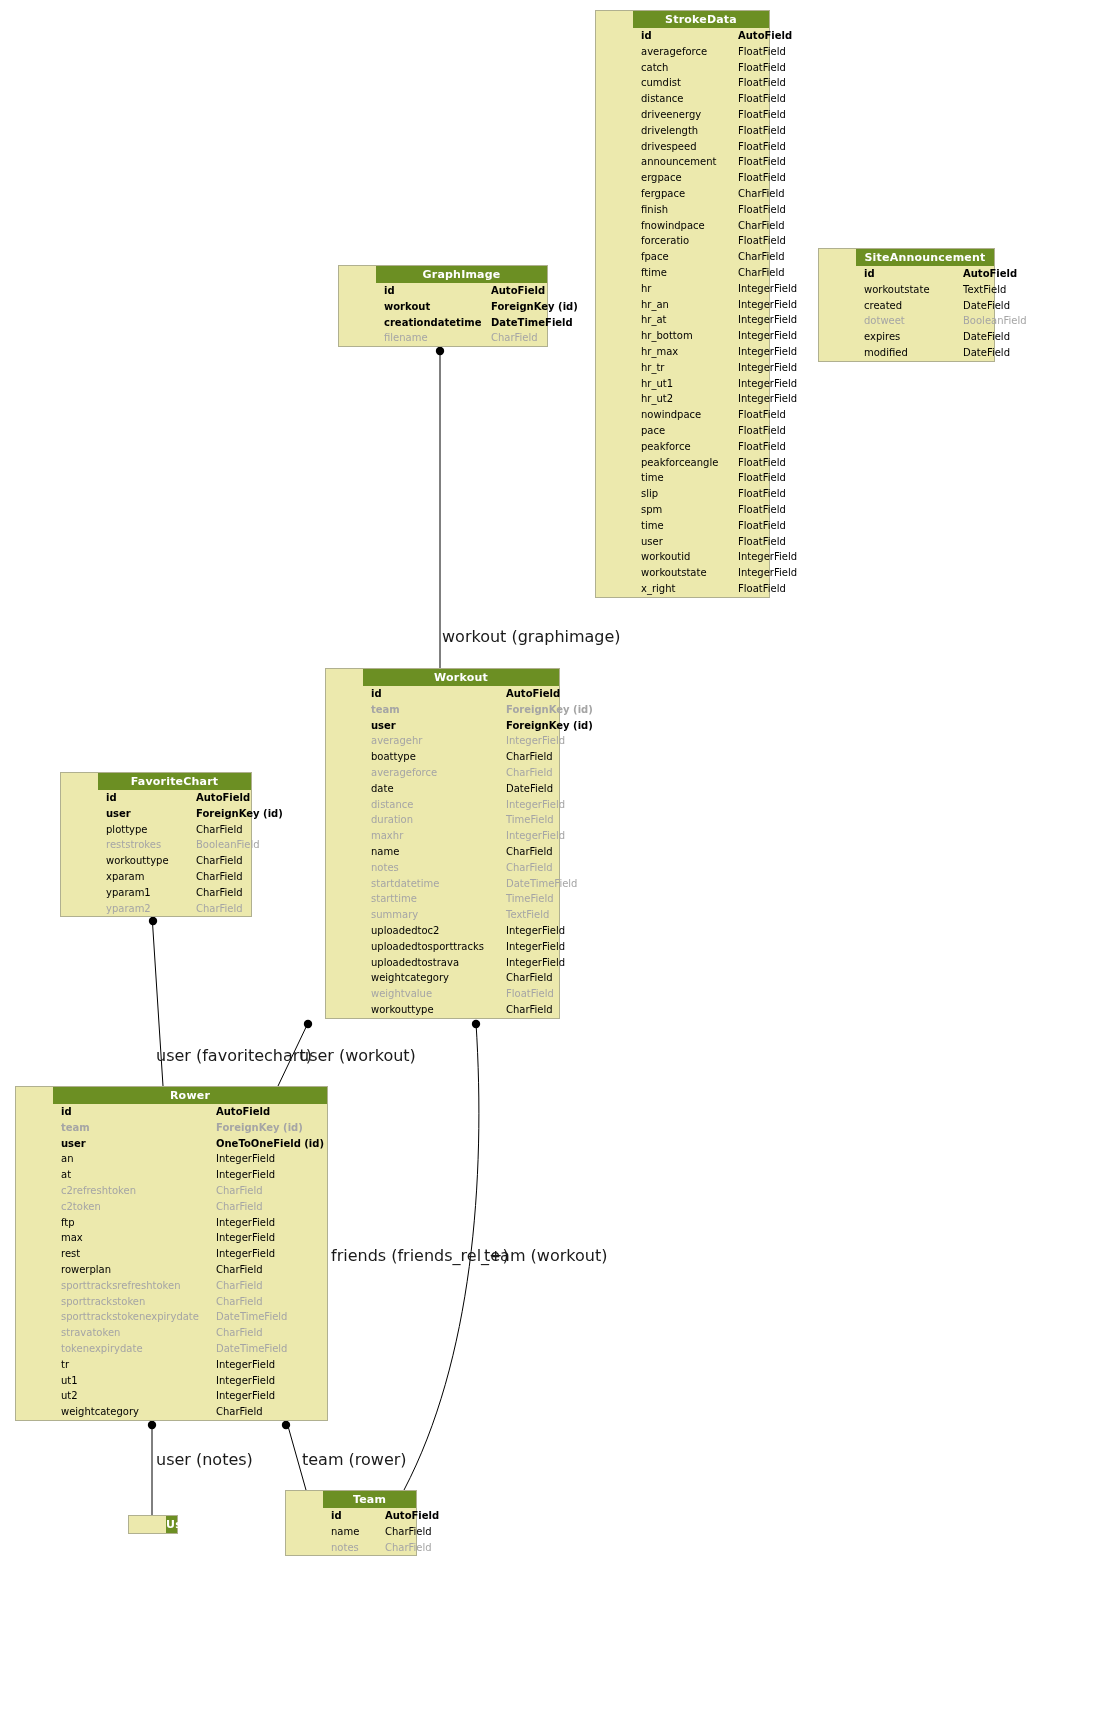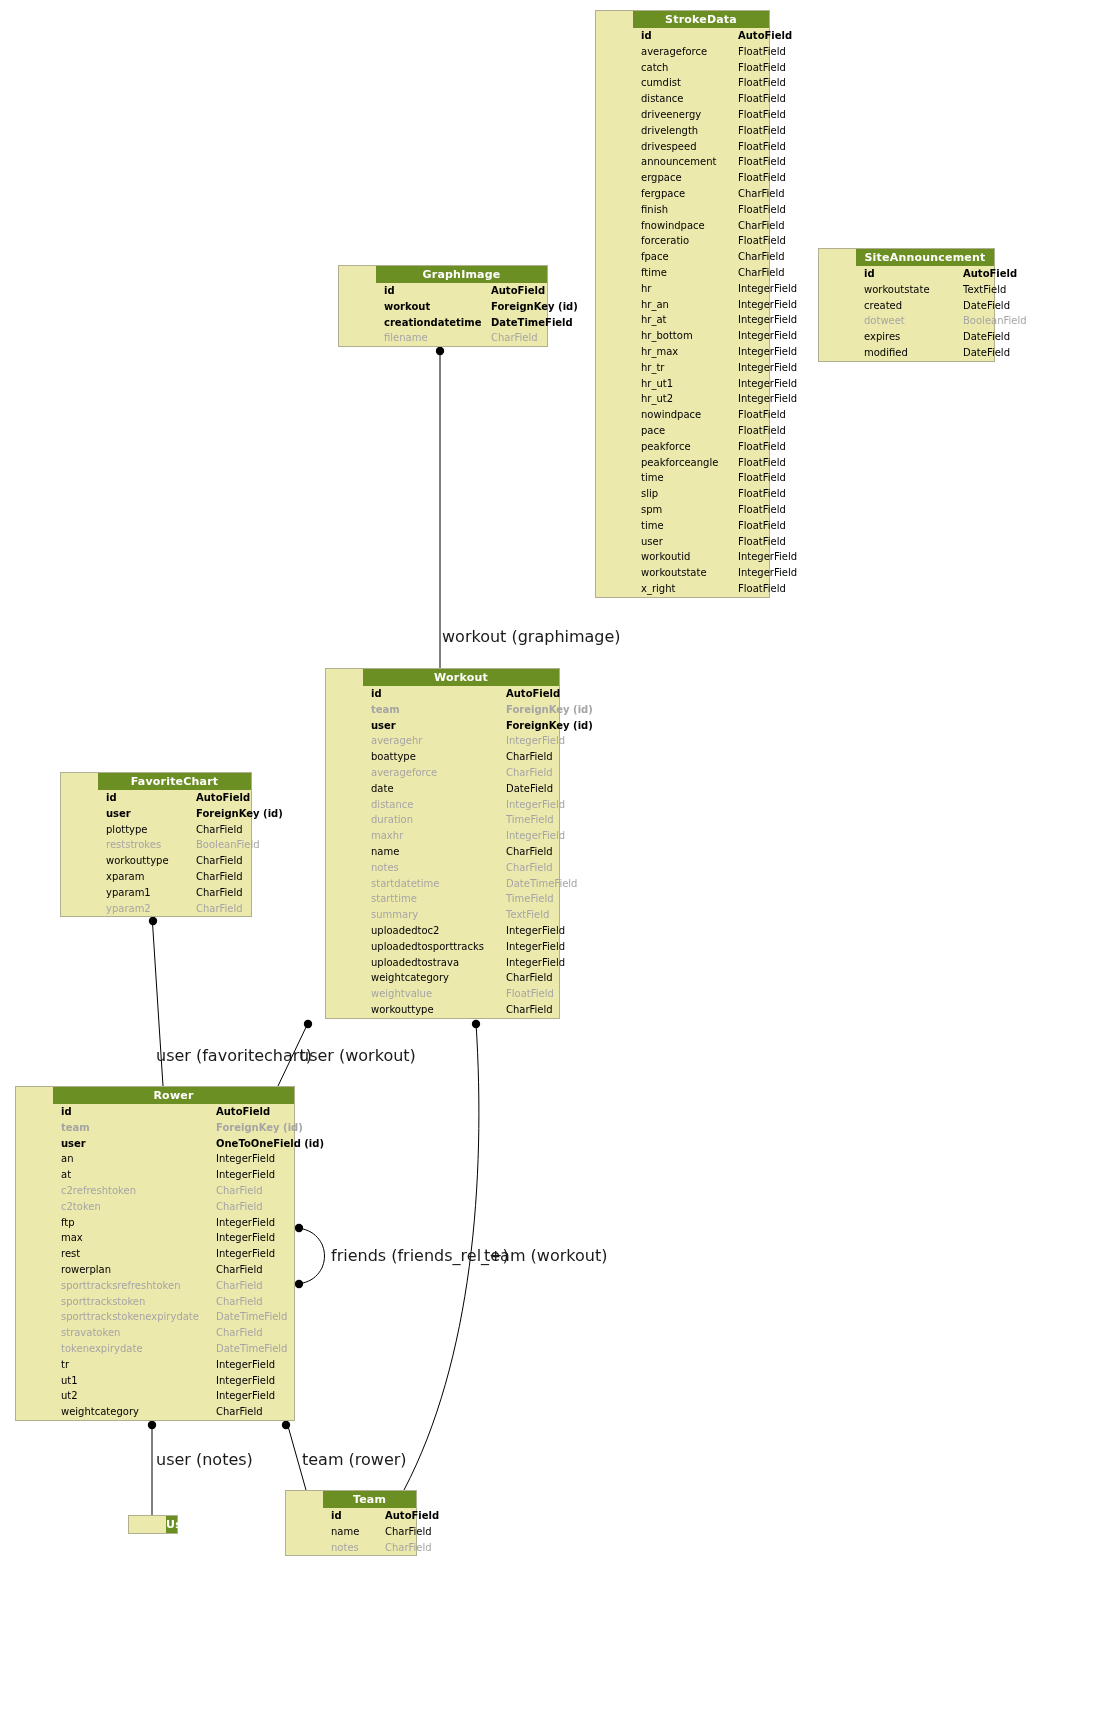--- a/index.html
+++ b/index.html
@@ -347,21 +347,21 @@
       </div>
       <div class="field-row">
         <span class="field-name">yparam1</span>
         <span class="field-type" style="left: 98px;">CharField</span>
       </div>
       <div class="field-row muted">
         <span class="field-name">yparam2</span>
         <span class="field-type" style="left: 98px;">CharField</span>
       </div>
     </div>
-    <div class="table-node" style="left: 15px; top: 1086px; width: 280px;">
+    <div class="table-node" style="left: 15px; top: 1086px; width: 313px;">
       <div class="table-header">Rower</div>
       <div class="field-row bold">
         <span class="field-name">id</span>
         <span class="field-type" style="left: 163px;">AutoField</span>
       </div>
       <div class="field-row bold muted">
         <span class="field-name">team</span>
         <span class="field-type" style="left: 163px;">ForeignKey (id)</span>
       </div>
       <div class="field-row bold">

